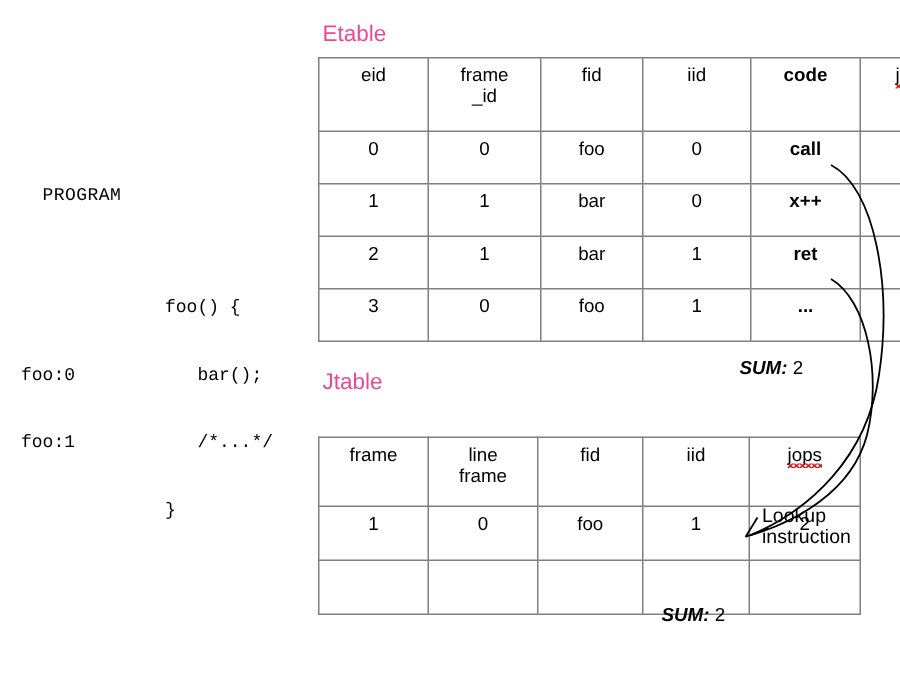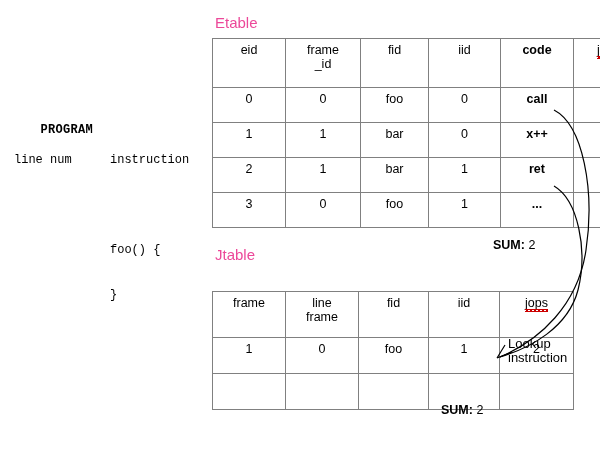--- a/index.html
+++ b/index.html
@@ -20,23 +20,22 @@
   #program-listing {
     position: absolute;
     left: 14px;
     top: 108px;
     font-family: "Liberation Mono", "DejaVu Sans Mono", monospace;
     font-size: 12px;
     line-height: 15px;
     white-space: pre;
   }
   .prog-title {
-    font-weight: bold;
+    font-weight: normal;
     letter-spacing: 0.3px;
-    margin-left: 12px;
   }
   .prog-row {
     display: block;
     white-space: pre;
   }
   .prog-linenum {
     display: inline-block;
     width: 96px;
   }
   .prog-blank {
@@ -124,21 +123,21 @@
   #jtable tr.hdr td { height: 37px; }
   #jtable tr.data td { height: 27px; }
 
   
   .sum-label {
     position: absolute;
     font-size: 12.5px;
     font-family: "Liberation Sans", sans-serif;
     white-space: nowrap;
   }
-  .sum-label .sum-word { font-weight: bold; }
+  .sum-label .sum-word { font-weight: bold; font-style: italic; }
   .sum-label .sum-value { font-weight: normal; }
   #etable-sum { left: 493px; top: 238px; }
   #jtable-sum { left: 441px; top: 403px; }
 
   
   #arrow-layer {
     position: absolute;
     left: 0;
     top: 0;
     width: 600px;
@@ -153,23 +152,24 @@
     line-height: 14px;
     font-family: "Liberation Sans", sans-serif;
     width: 86px;
   }
 </style>
 </head>
 <body>
 
 <div id="program-listing">
   <span class="prog-title">PROGRAM</span>
-  <span class="prog-row"><span class="prog-linenum">line num</span><span>instruction</span></span>
   <span class="prog-blank"></span>
   <span class="prog-row"><span class="prog-linenum"></span><span>foo() {</span></span>
+  <span class="prog-row"><span class="prog-linenum">foo:0</span><span>   bar();</span></span>
+  <span class="prog-row"><span class="prog-linenum">foo:1</span><span>   /*...*/</span></span>
   <span class="prog-row"><span class="prog-linenum"></span><span>}</span></span>
   <span class="prog-blank"></span>
   
   
   
   
   
 </div>
 
 <div class="table-caption" id="etable-caption">Etable</div>

